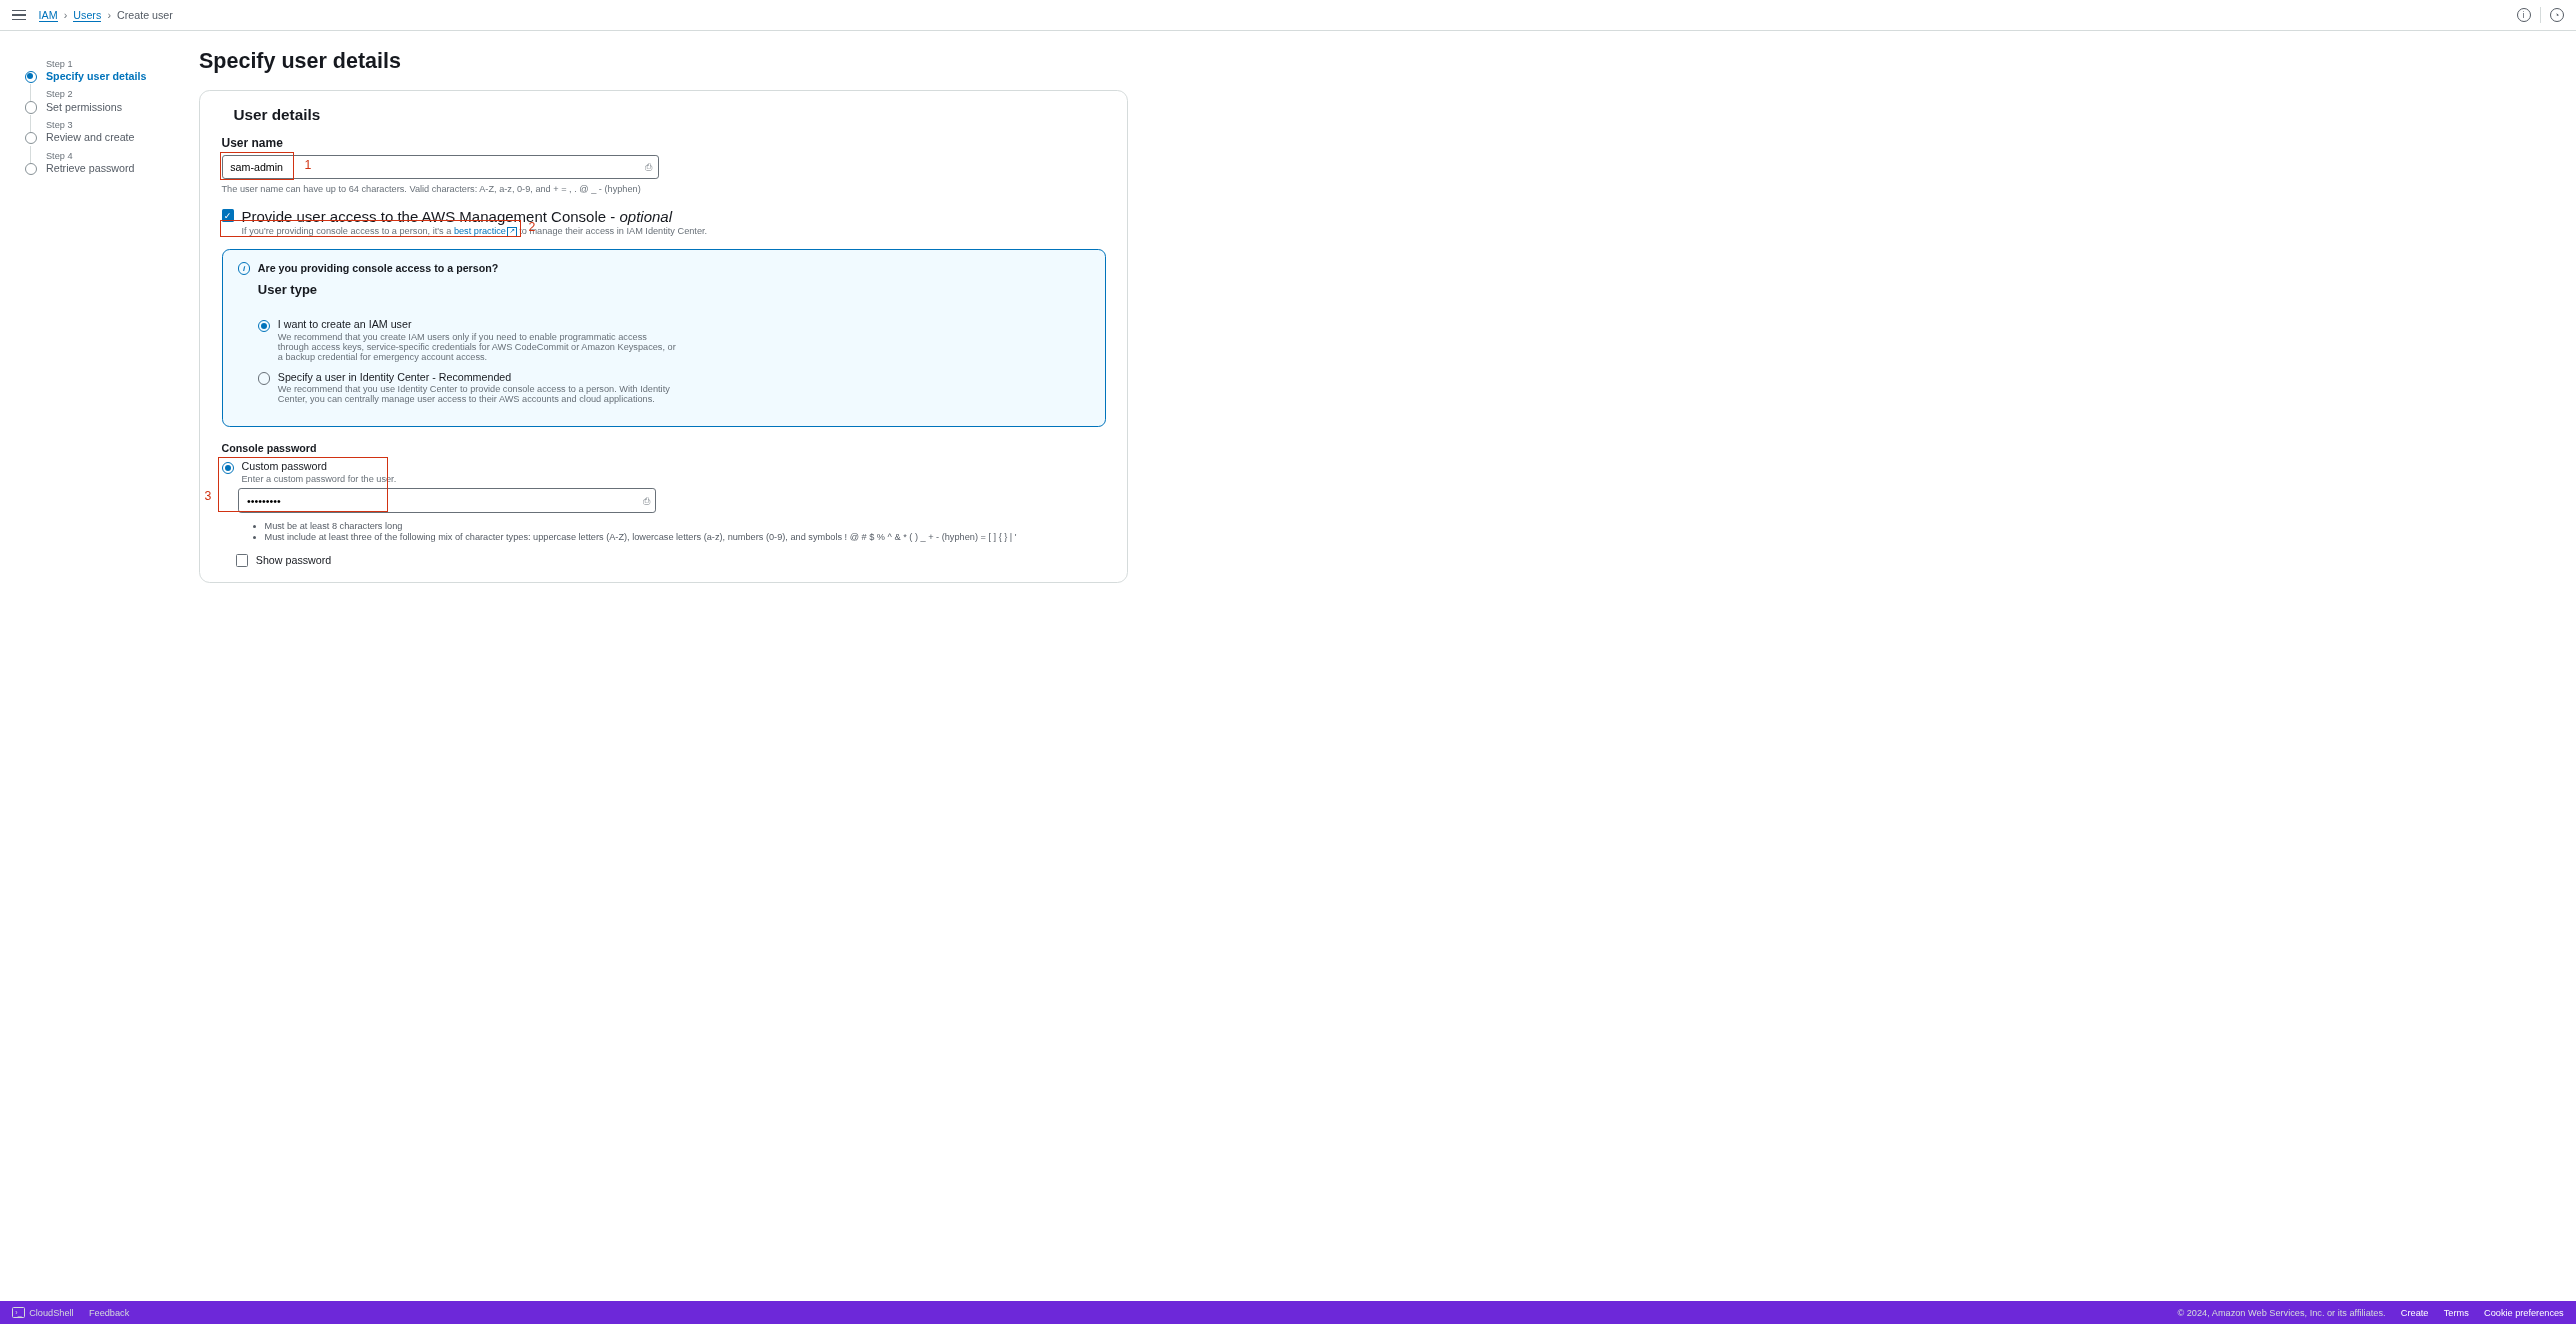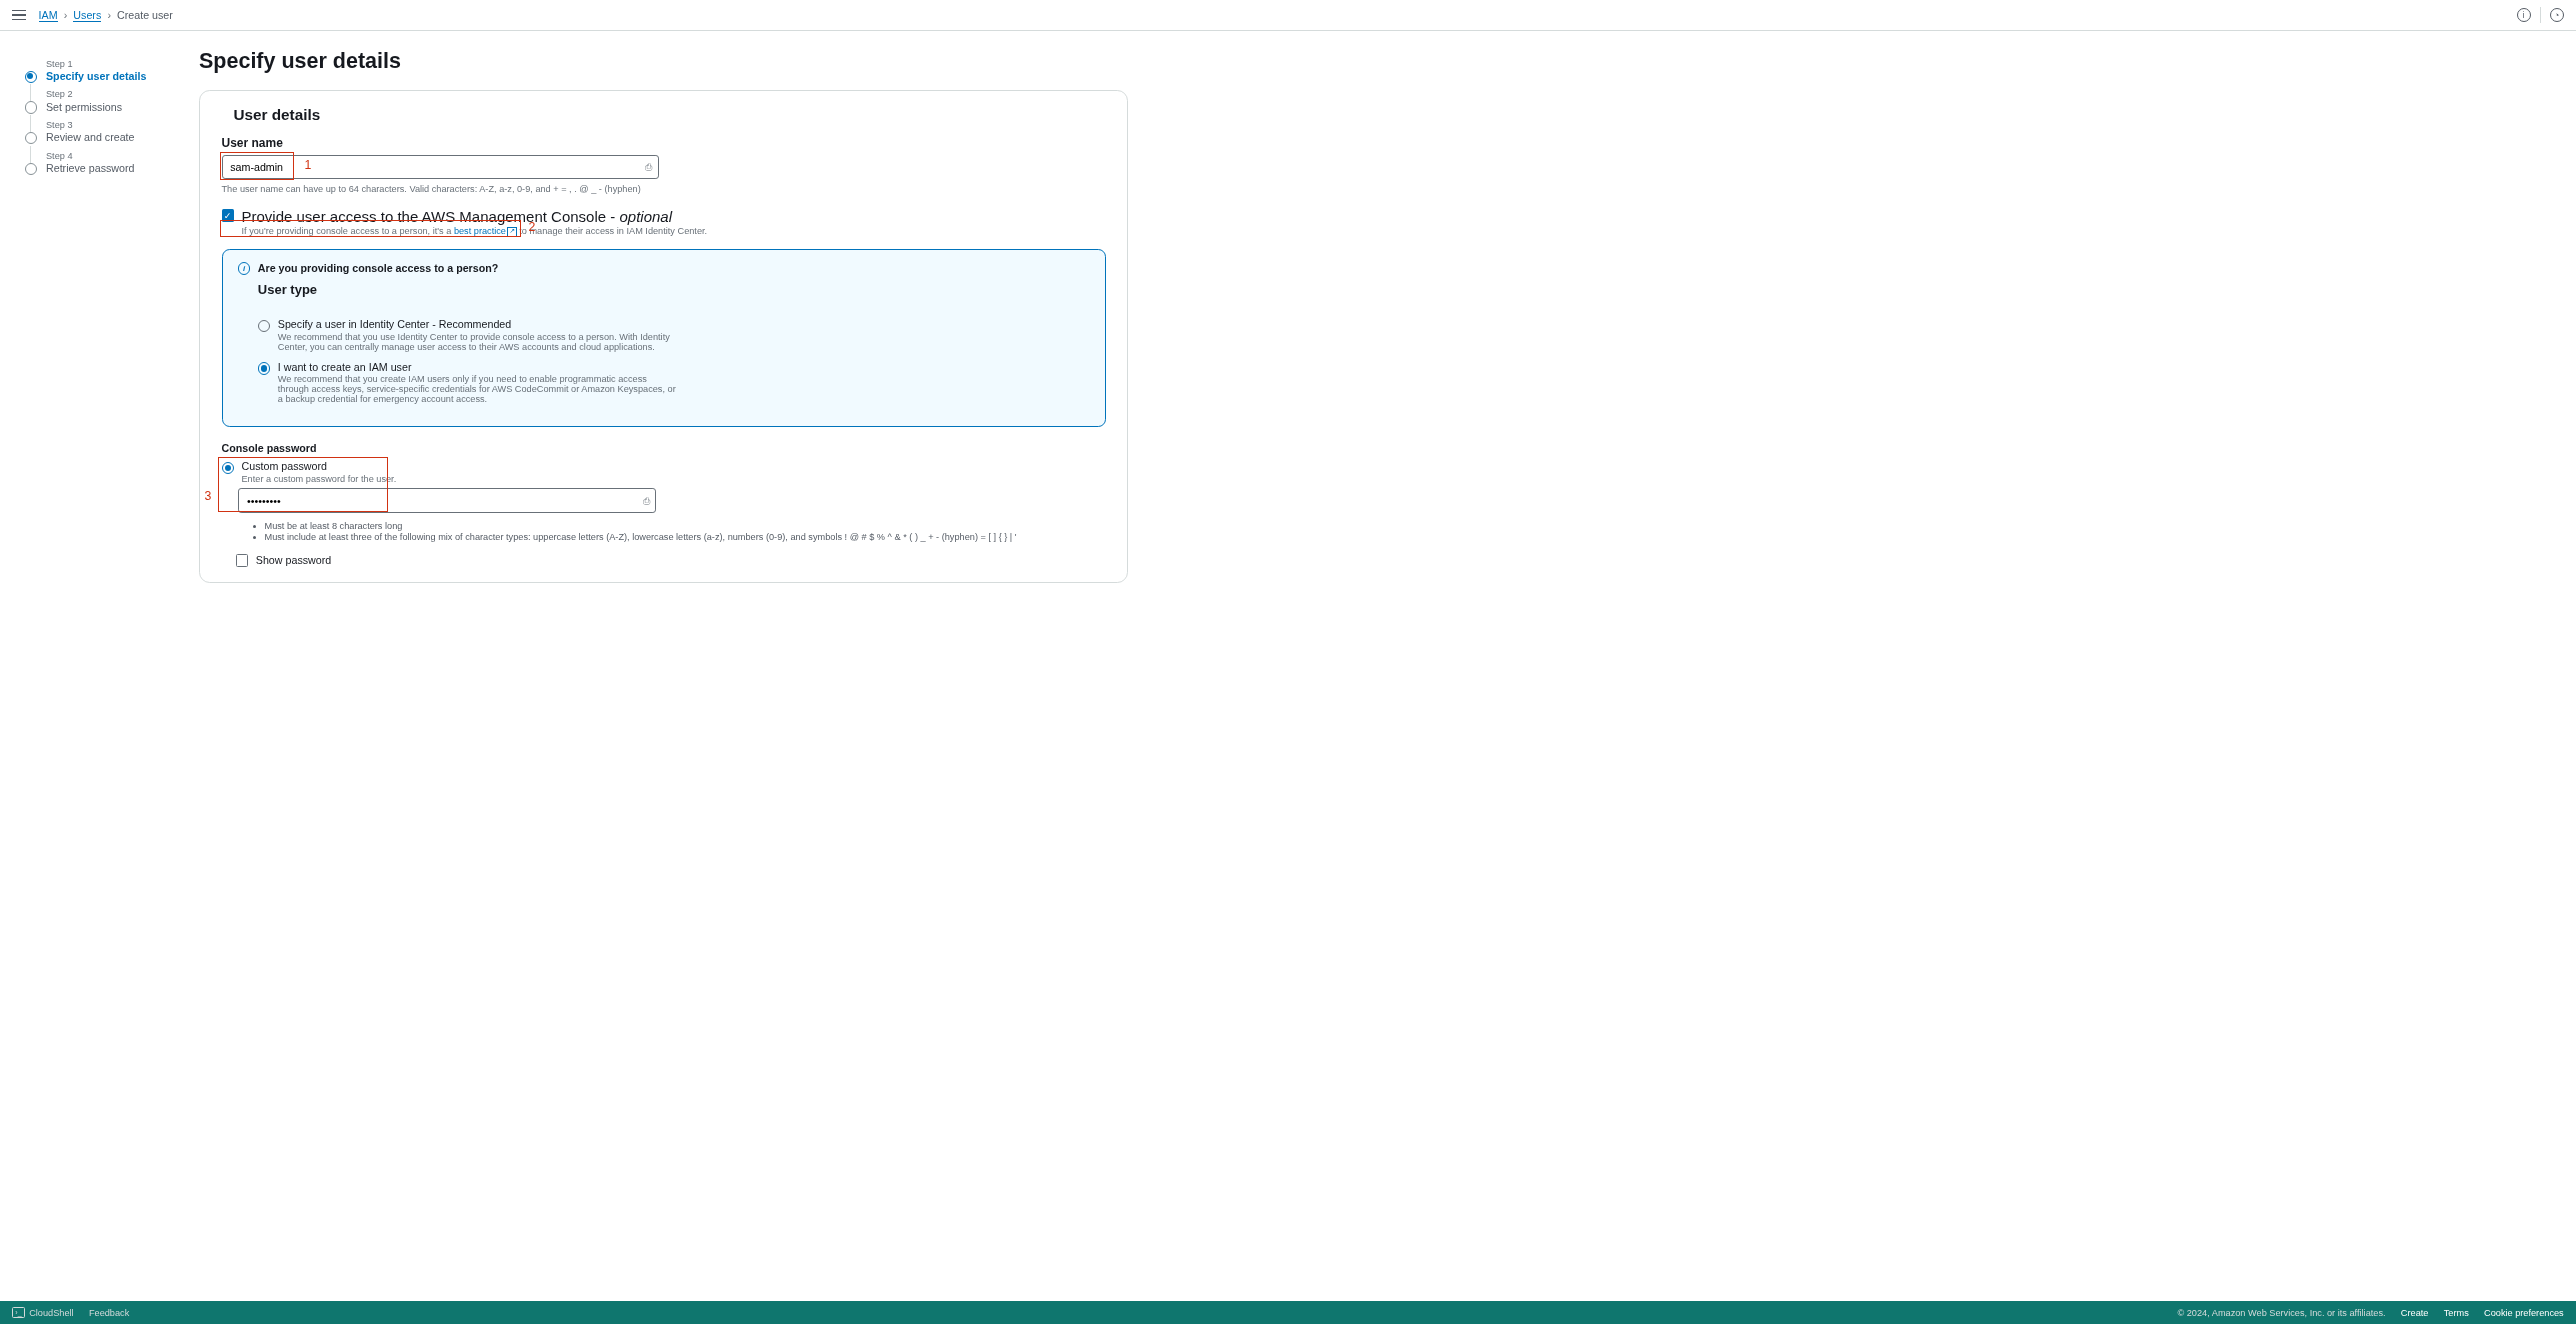--- a/index.html
+++ b/index.html
@@ -53,21 +53,21 @@
 .radio-label { font-size: 10.7px; }
 .radio-hint { font-size: 9.2px; color: #687078; margin-top: 1.5px; max-width: 399px; }
 .section-heading { font-weight: 700; font-size: 10.7px; margin-top: 15.3px; margin-bottom: 6.1px; }
 .plain-radio-row { display: flex; align-items: flex-start; gap: 7.7px; margin-bottom: 6.1px; }
 .pw-requirements { margin-left: 29px; margin-top: 7.7px; }
 .pw-requirements ul { list-style: disc; padding-left: 14px; }
 .pw-requirements li { font-size: 9.2px; color: #545b64; margin-bottom: 1.5px; }
 .show-pw-row { display: flex; align-items: center; gap: 8px; margin-top: 10.7px; margin-left: 14px; }
 .annot-box1 { border: 1.2px solid #d13212; position: absolute; pointer-events: none; }
 .annot-num { color: #d13212; font-size: 12.3px; position: absolute; }
-.footer { position: fixed; bottom: 0; left: 0; right: 0; height: 23px; background: #0f766e; color: #d5dbdb; display: flex; align-items: center; padding: 0 12.3px; font-size: 9.2px; }
+.footer { position: fixed; bottom: 0; left: 0; right: 0; height: 23px; background: #6d28d9; color: #d5dbdb; display: flex; align-items: center; padding: 0 12.3px; font-size: 9.2px; }
 .footer a { color: #fff; text-decoration: none; margin-left: 15.3px; }
 .footer-left { display: flex; align-items: center; gap: 15.3px; }
 .cloudshell-icon { width: 12.3px; height: 10.7px; border: 1.2px solid #d5dbdb; border-radius: 1.5px; display: flex; align-items: center; justify-content: center; font-size: 7px; }
 .footer-right { margin-left: auto; display: flex; align-items: center; }
 .rel-wrap { position: relative; }
 </style>
 </head>
 <body>
 
 <div class="topbar">
@@ -158,31 +158,31 @@
         <span class="annot-num" style="left:307px; top:12.3px;">2</span>
       </div>
 
       <div class="info-box">
         <div class="info-box-header">
           <div class="info-icon">i</div>
           <span>Are you providing console access to a person?</span>
         </div>
         <div class="subheading">User type</div>
         <div class="radio-row">
+          <div class="radio selected"></div>
+          <div>
+            <div class="radio-label">I want to create an IAM user</div>
+            <div class="radio-hint">We recommend that you create IAM users only if you need to enable programmatic access through access keys, service-specific credentials for AWS CodeCommit or Amazon Keyspaces, or a backup credential for emergency account access.</div>
+          </div>
+        </div>
+        <div class="radio-row">
           <div class="radio"></div>
           <div>
             <div class="radio-label">Specify a user in Identity Center - Recommended</div>
             <div class="radio-hint">We recommend that you use Identity Center to provide console access to a person. With Identity Center, you can centrally manage user access to their AWS accounts and cloud applications.</div>
-          </div>
-        </div>
-        <div class="radio-row">
-          <div class="radio selected"></div>
-          <div>
-            <div class="radio-label">I want to create an IAM user</div>
-            <div class="radio-hint">We recommend that you create IAM users only if you need to enable programmatic access through access keys, service-specific credentials for AWS CodeCommit or Amazon Keyspaces, or a backup credential for emergency account access.</div>
           </div>
         </div>
       </div>
 
       <div class="section-heading">Console password</div>
 
 
       <div class="rel-wrap">
         <div class="plain-radio-row">
           <div class="radio selected"></div>

